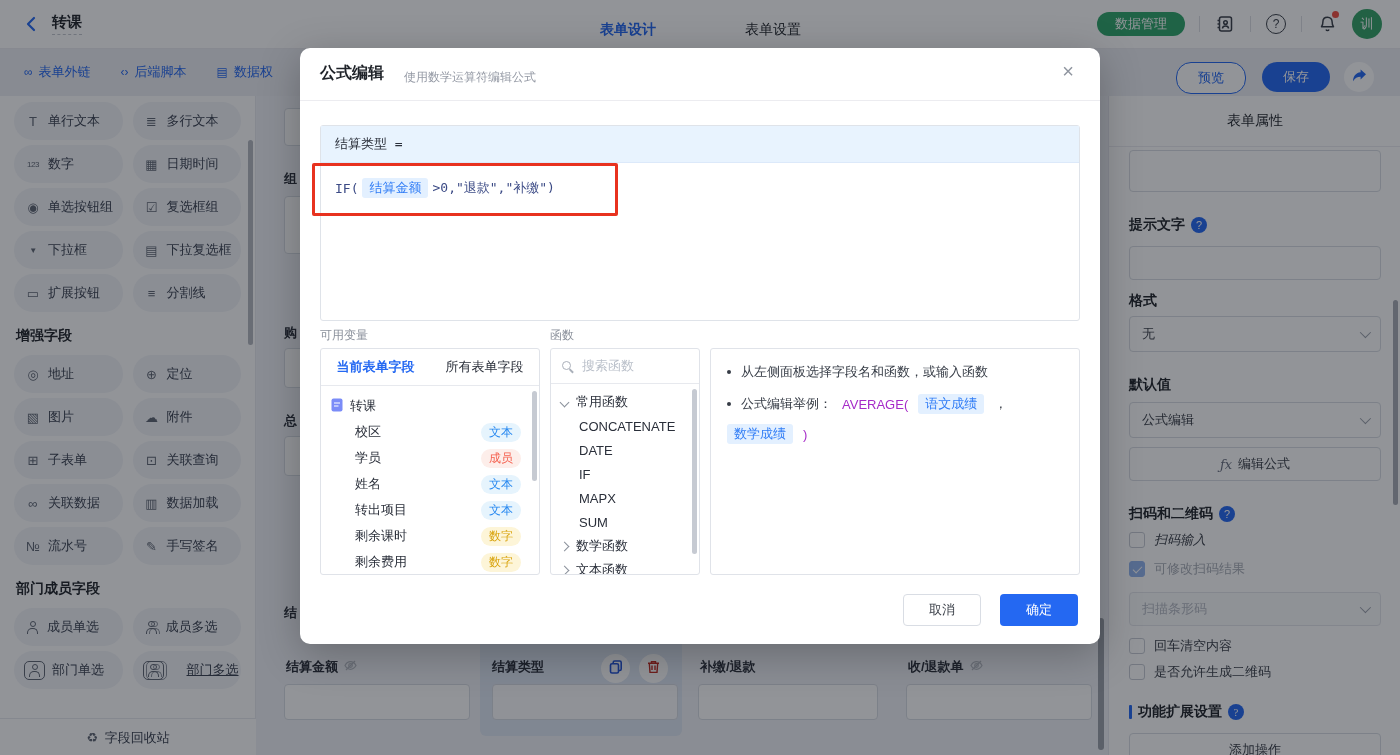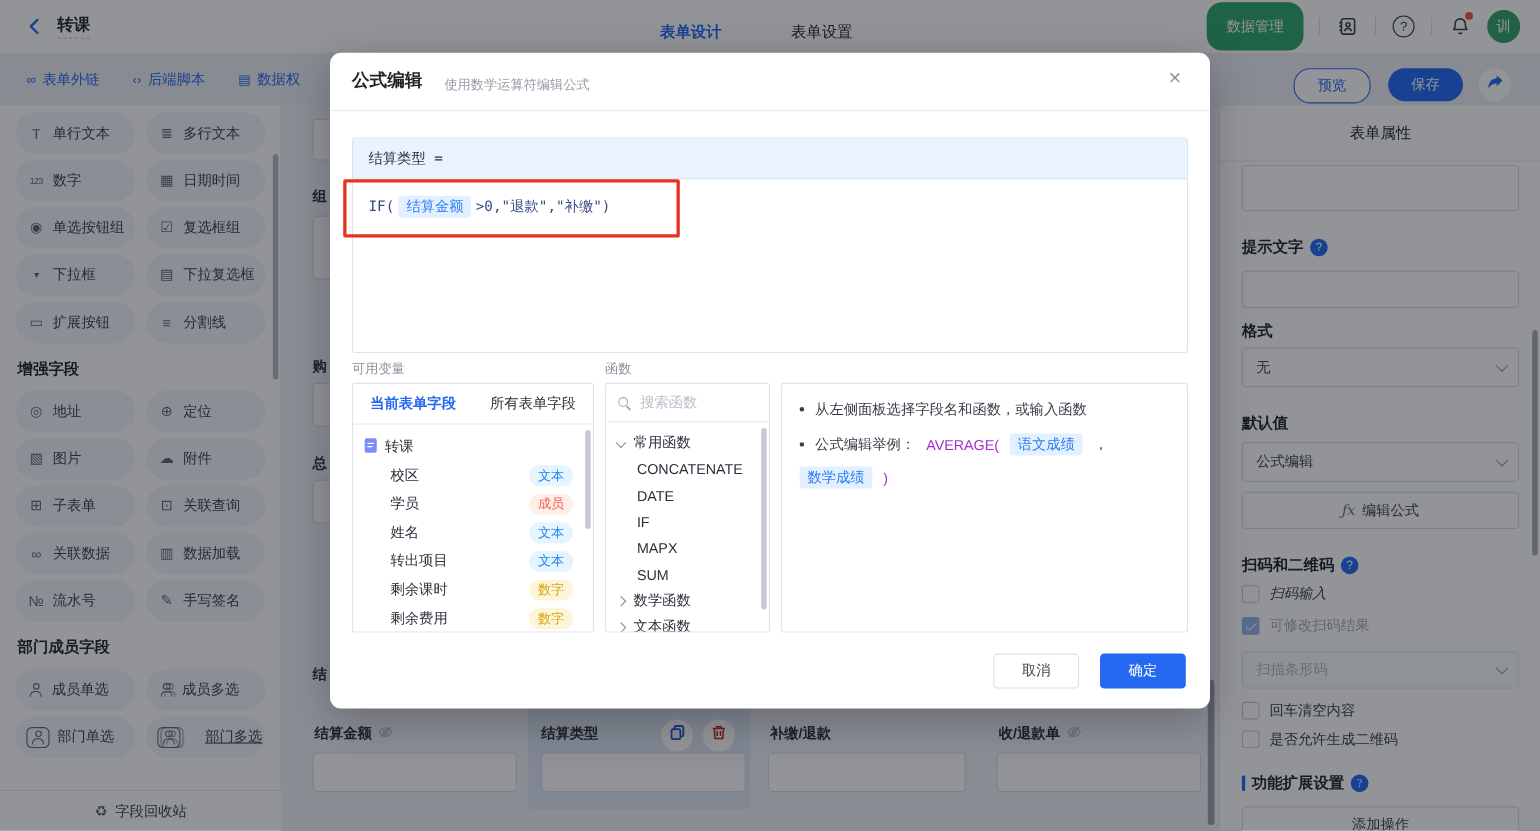--- a/index.html
+++ b/index.html
@@ -5,24 +5,24 @@
   html,body{margin:0;padding:0;background:#555;}
   #app{position:relative;width:1400px;height:755px;overflow:hidden;background:#f0f2f6;
        font-family:"Liberation Sans","DejaVu Sans",sans-serif;color:#1f2329;-webkit-font-smoothing:antialiased;}
   .abs{position:absolute;}
   .flex{display:flex;align-items:center;}
 
   
   .topnav{left:0;top:0;width:1400px;height:48px;background:#fff;border-bottom:1px solid #ececf0;z-index:2;}
   .back-title{left:20px;top:0;height:48px;gap:10px;}
   .nav-title{font-size:15px;font-weight:700;border-bottom:1px dashed #c3c7ce;padding-bottom:2px;}
-  .nav-tabs{left:600px;top:0;height:60px;gap:63px;font-size:14px;}
+  .nav-tabs{left:600px;top:0;height:60px;gap:89px;font-size:14px;}
   .nav-tab-active{color:#2468f2;font-weight:600;}
   .nav-right{right:18px;top:0;height:48px;gap:14px;}
-  .btn-green{height:44px;padding:0 18px;border-radius:14px;background:#2ea66a;color:#fff;font-size:13px;display:flex;align-items:center;}
+  .btn-green{height:24px;padding:0 18px;border-radius:14px;background:#2ea66a;color:#fff;font-size:13px;display:flex;align-items:center;}
   .vsep{width:1px;height:16px;background:#dcdee3;}
   .nav-ico{width:22px;height:22px;display:flex;align-items:center;justify-content:center;color:#3a3f48;}
   .qmark{width:18px;height:18px;border:1.5px solid #3a3f48;border-radius:50%;font-size:12px;display:flex;align-items:center;justify-content:center;}
   .bellwrap{position:relative;}
   .reddot{position:absolute;right:-1px;top:-2px;width:7px;height:7px;border-radius:50%;background:#f24f42;}
   .avatar{width:30px;height:30px;border-radius:50%;background:#33a266;color:#fff;font-size:13px;display:flex;align-items:center;justify-content:center;}
 
   
   .toolband{left:0;top:48px;width:1400px;height:48px;background:#edeff4;z-index:1;}
   .toollinks{left:24px;top:48px;height:48px;gap:30px;font-size:13px;color:#2468f2;}

